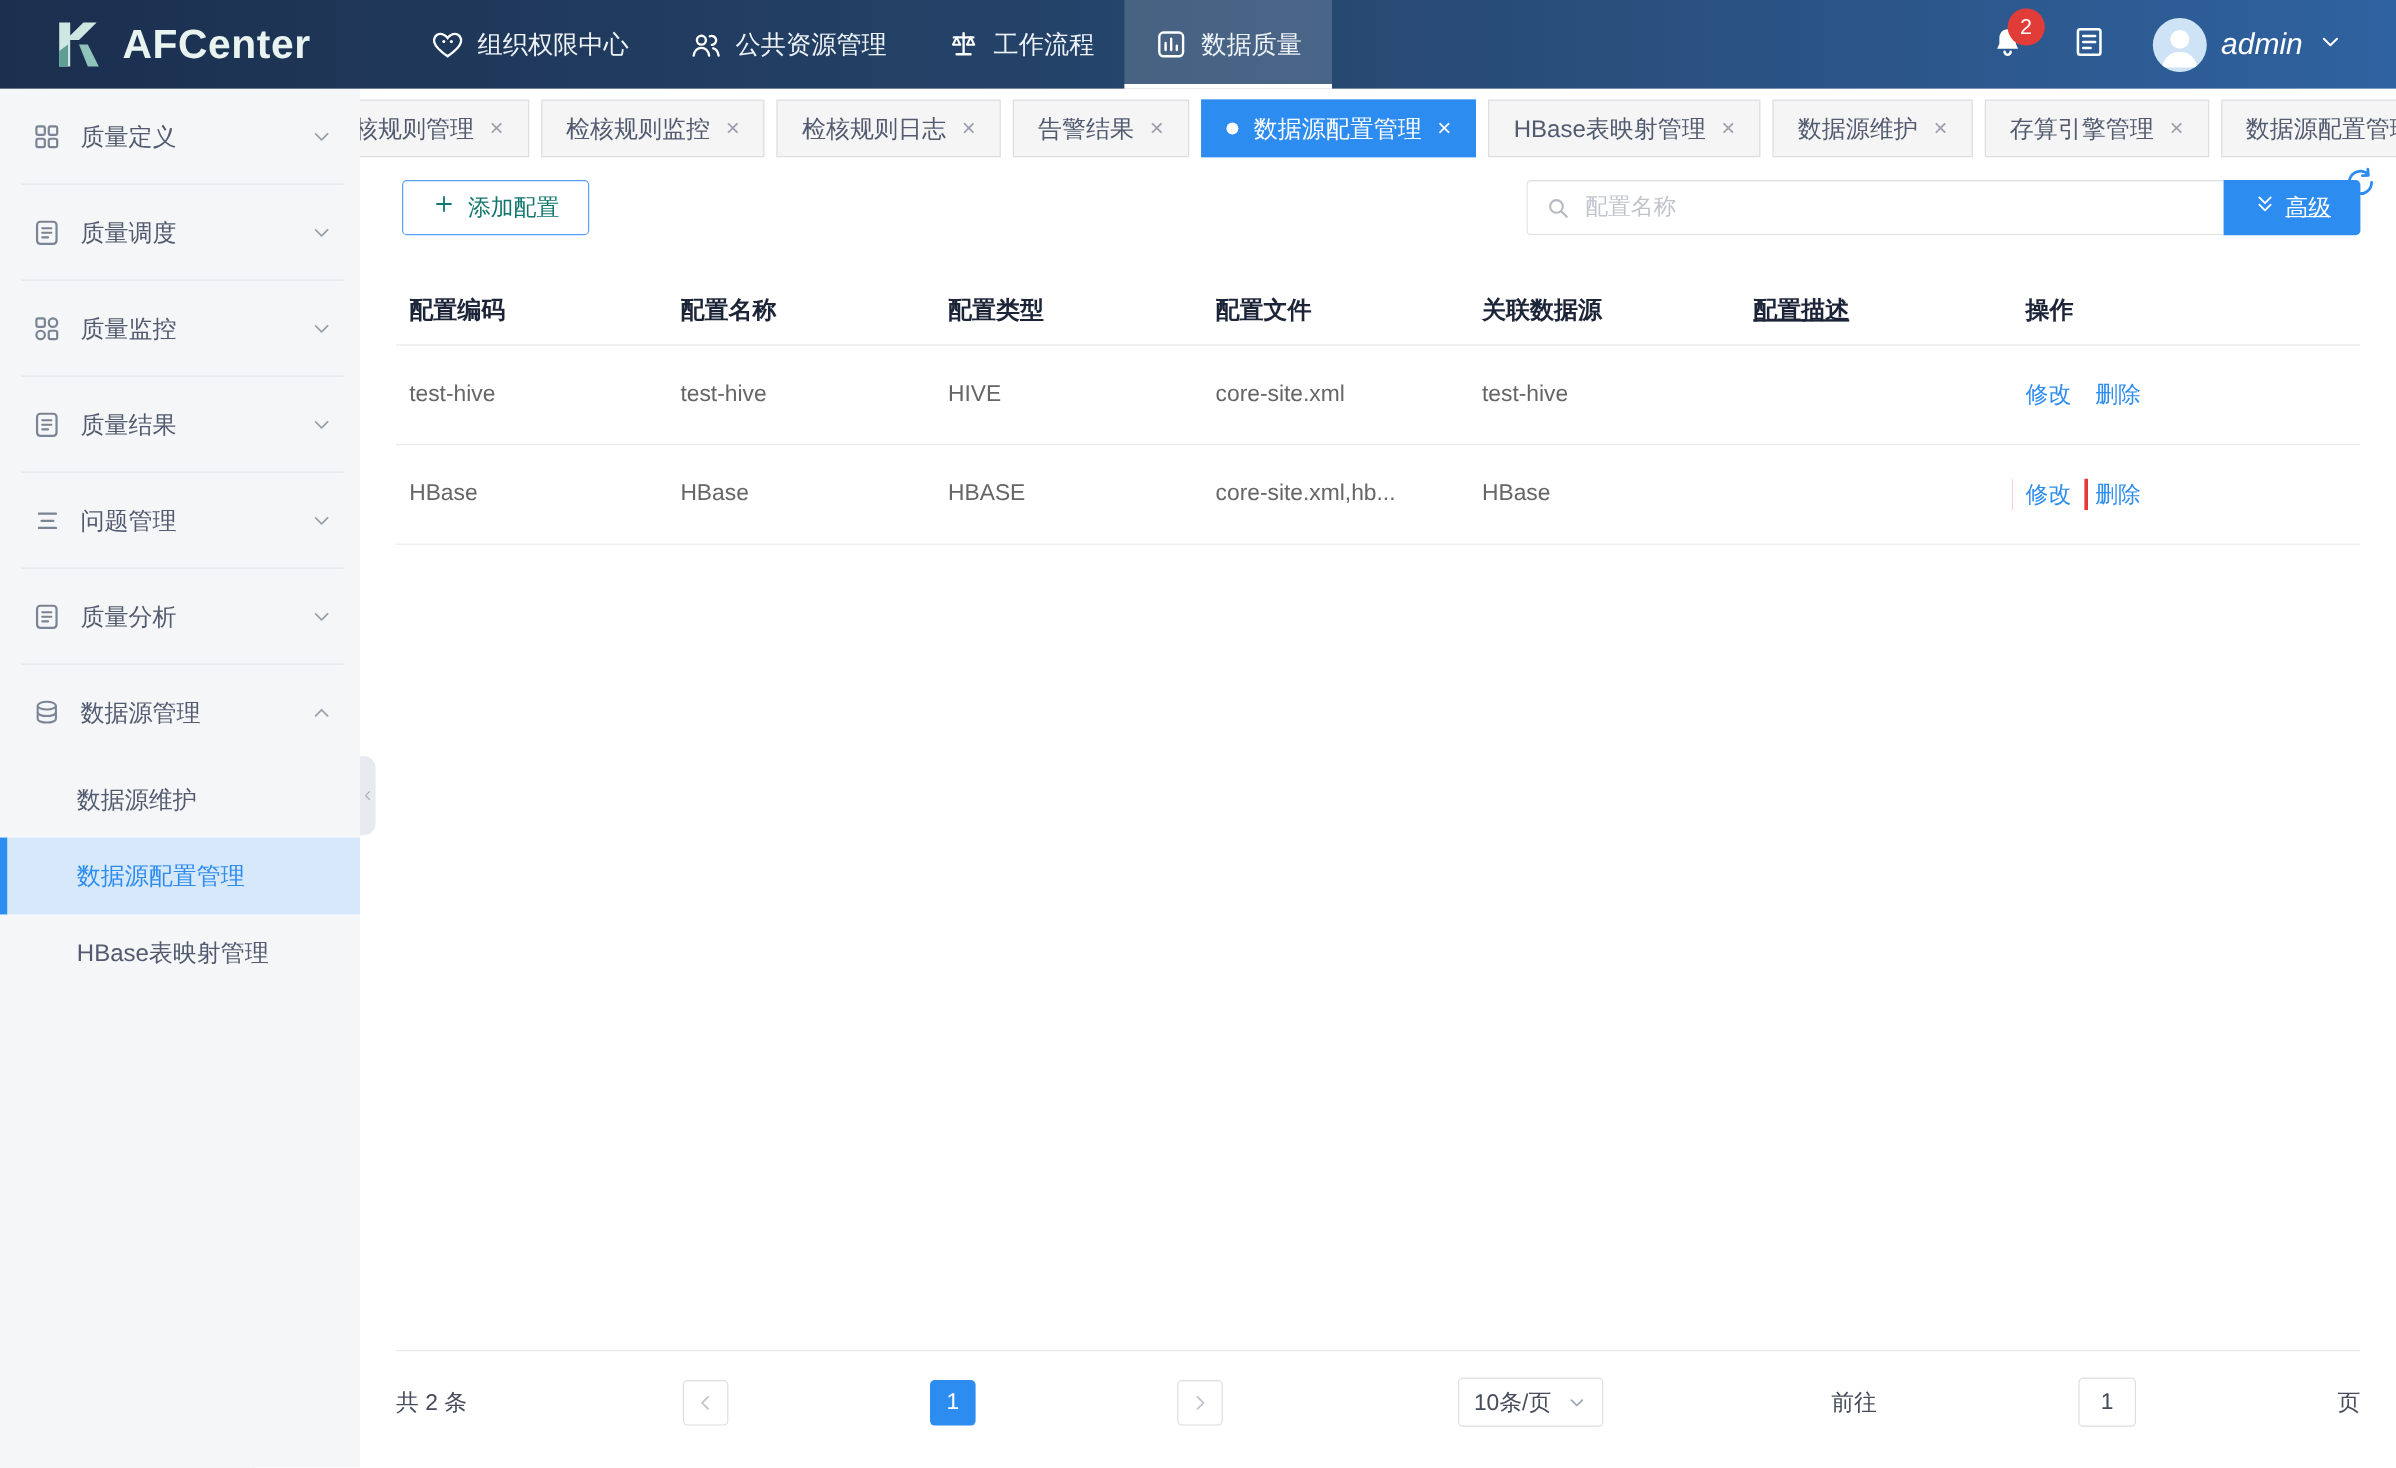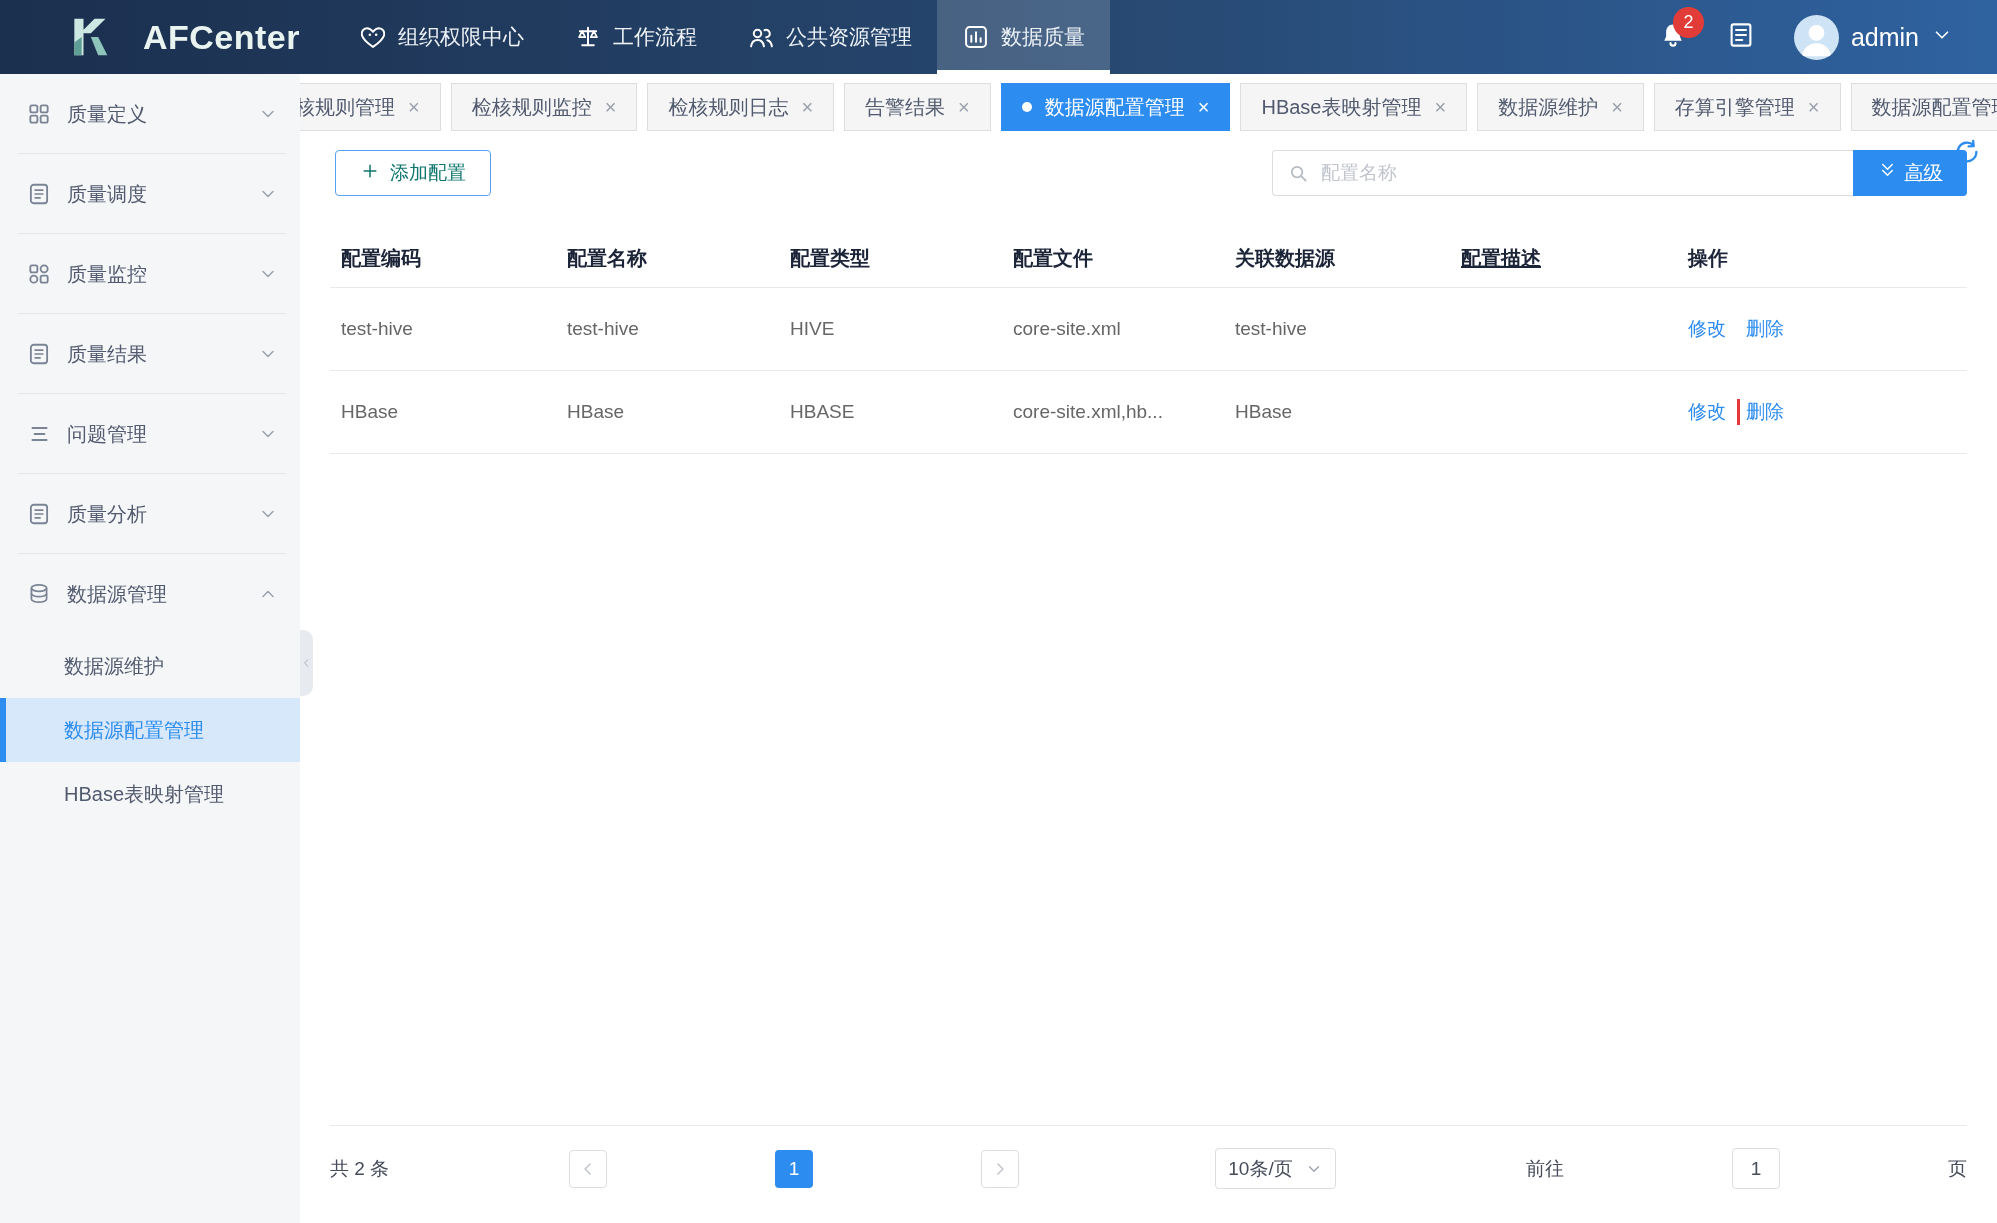--- a/index.html
+++ b/index.html
@@ -3,33 +3,33 @@
 <meta charset="utf-8">
 <style>
   html,body{margin:0;padding:0;background:#fff;}
   body{width:1997px;height:1223px;overflow:hidden;
        font-family:"Liberation Sans","DejaVu Sans",sans-serif;color:#515a6e;}
   .app{width:1997px;height:1223px;display:flex;flex-direction:column;}
 
   
   .navbar{flex:0 0 74px;height:74px;display:flex;align-items:stretch;
           background:linear-gradient(90deg,#1b2f4e 0%,#274870 55%,#2f62a0 100%);color:#fff;}
-  .brand{width:300px;flex:0 0 300px;display:flex;align-items:center;padding-left:42px;gap:32px;box-sizing:border-box;justify-content:flex-end;}
+  .brand{width:300px;flex:0 0 300px;display:flex;align-items:center;padding-left:42px;gap:16px;box-sizing:border-box;}
   .brand-mark{width:44px;height:44px;}
   .brand-name{font-size:34px;font-weight:bold;color:#e9f4f1;letter-spacing:.5px;}
   .nav-items{display:flex;align-items:stretch;margin-left:34px;}
   .nav-item{display:flex;align-items:center;gap:11px;padding:0 25px;font-size:21px;color:#eef3f8;cursor:pointer;position:relative;}
   .nav-item .nicon{display:flex;color:#fff;}
   .nav-item.active{background:rgba(255,255,255,.16);}
   .nav-item.active::after{content:"";position:absolute;left:0;right:0;bottom:0;height:4px;background:#fff;}
   .nav-right{margin-left:auto;display:flex;align-items:center;gap:38px;padding-right:44px;}
   .bell-wrap{position:relative;display:flex;cursor:pointer;}
   .badge{position:absolute;top:-13px;left:15px;background:#e23c39;color:#fff;border-radius:50%;
          min-width:31px;height:31px;font-size:18px;display:flex;align-items:center;justify-content:center;}
-  .user-wrap{display:flex;align-items:center;gap:12px;cursor:pointer;}
+  .user-wrap{display:flex;align-items:center;gap:12px;cursor:pointer;font-style:italic;}
   .avatar{width:45px;height:45px;border-radius:50%;background:#cfe3f6;overflow:hidden;display:flex;align-items:flex-end;justify-content:center;}
   .user-name{font-size:25px;color:#fff;}
 
   
   .main{flex:1;display:flex;min-height:0;}
   .sidebar{flex:0 0 300px;width:300px;background:#f5f6f8;position:relative;z-index:3;}
   .menu-item{height:80px;display:flex;align-items:center;gap:15px;padding:0 22px 0 26px;
              font-size:20px;color:#515a6e;cursor:pointer;position:relative;}
   .menu-item .micon{display:flex;color:#7a8494;}
   .menu-item .chev{margin-left:auto;color:#9aa2af;display:flex;}
@@ -116,35 +116,35 @@
               <path d="M12 20.5C9.2 18.6 3.6 14.6 2.5 10.5 1.7 7.5 3.8 4.5 6.8 4.5c2 0 3.6 1 5.2 3 1.6-2 3.2-3 5.2-3 3 0 5.1 3 4.3 6-1.1 4.1-6.7 8.1-9.5 10z" fill="none" stroke="currentColor" stroke-width="1.7"></path>
               <circle cx="9.3" cy="10" r="1.1" fill="currentColor"></circle>
               <circle cx="14.7" cy="10" r="1.1" fill="currentColor"></circle>
             </svg>
           </span>
           <span>组织权限中心</span>
         </div>
         <div class="nav-item">
           <span class="nicon">
             <svg width="28" height="28" viewBox="0 0 24 24">
-              <path d="M12 4v15M7 19h10M5 7h14" stroke="currentColor" stroke-width="1.7" fill="none" stroke-linecap="round"></path>
-              <path d="M7 7l-2.6 5.2h5.2L7 7zM17 7l-2.6 5.2h5.2L17 7z" fill="none" stroke="currentColor" stroke-width="1.5" stroke-linejoin="round"></path>
-            </svg>
-          </span>
-          <span>工作流程</span>
-        </div>
-        <div class="nav-item">
-          <span class="nicon">
-            <svg width="28" height="28" viewBox="0 0 24 24">
               <circle cx="9" cy="9" r="3.2" fill="none" stroke="currentColor" stroke-width="1.7"></circle>
               <path d="M3.5 20c.5-3.5 2.8-5.5 5.5-5.5s5 2 5.5 5.5" fill="none" stroke="currentColor" stroke-width="1.7" stroke-linecap="round"></path>
               <path d="M15 6.2a3.2 3.2 0 1 1 1.5 6.1M17.5 14.8c2.2.6 3.4 2.4 3.8 5.2" fill="none" stroke="currentColor" stroke-width="1.7" stroke-linecap="round"></path>
             </svg>
           </span>
           <span>公共资源管理</span>
+        </div>
+        <div class="nav-item">
+          <span class="nicon">
+            <svg width="28" height="28" viewBox="0 0 24 24">
+              <path d="M12 4v15M7 19h10M5 7h14" stroke="currentColor" stroke-width="1.7" fill="none" stroke-linecap="round"></path>
+              <path d="M7 7l-2.6 5.2h5.2L7 7zM17 7l-2.6 5.2h5.2L17 7z" fill="none" stroke="currentColor" stroke-width="1.5" stroke-linejoin="round"></path>
+            </svg>
+          </span>
+          <span>工作流程</span>
         </div>
         <div class="nav-item active">
           <span class="nicon">
             <svg width="28" height="28" viewBox="0 0 24 24">
               <rect x="3.5" y="3.5" width="17" height="17" rx="3" fill="none" stroke="currentColor" stroke-width="1.7"></rect>
               <path d="M8 16v-5M12 16V8M16 16v-3" stroke="currentColor" stroke-width="1.7" stroke-linecap="round"></path>
             </svg>
           </span>
           <span>数据质量</span>
         </div>

